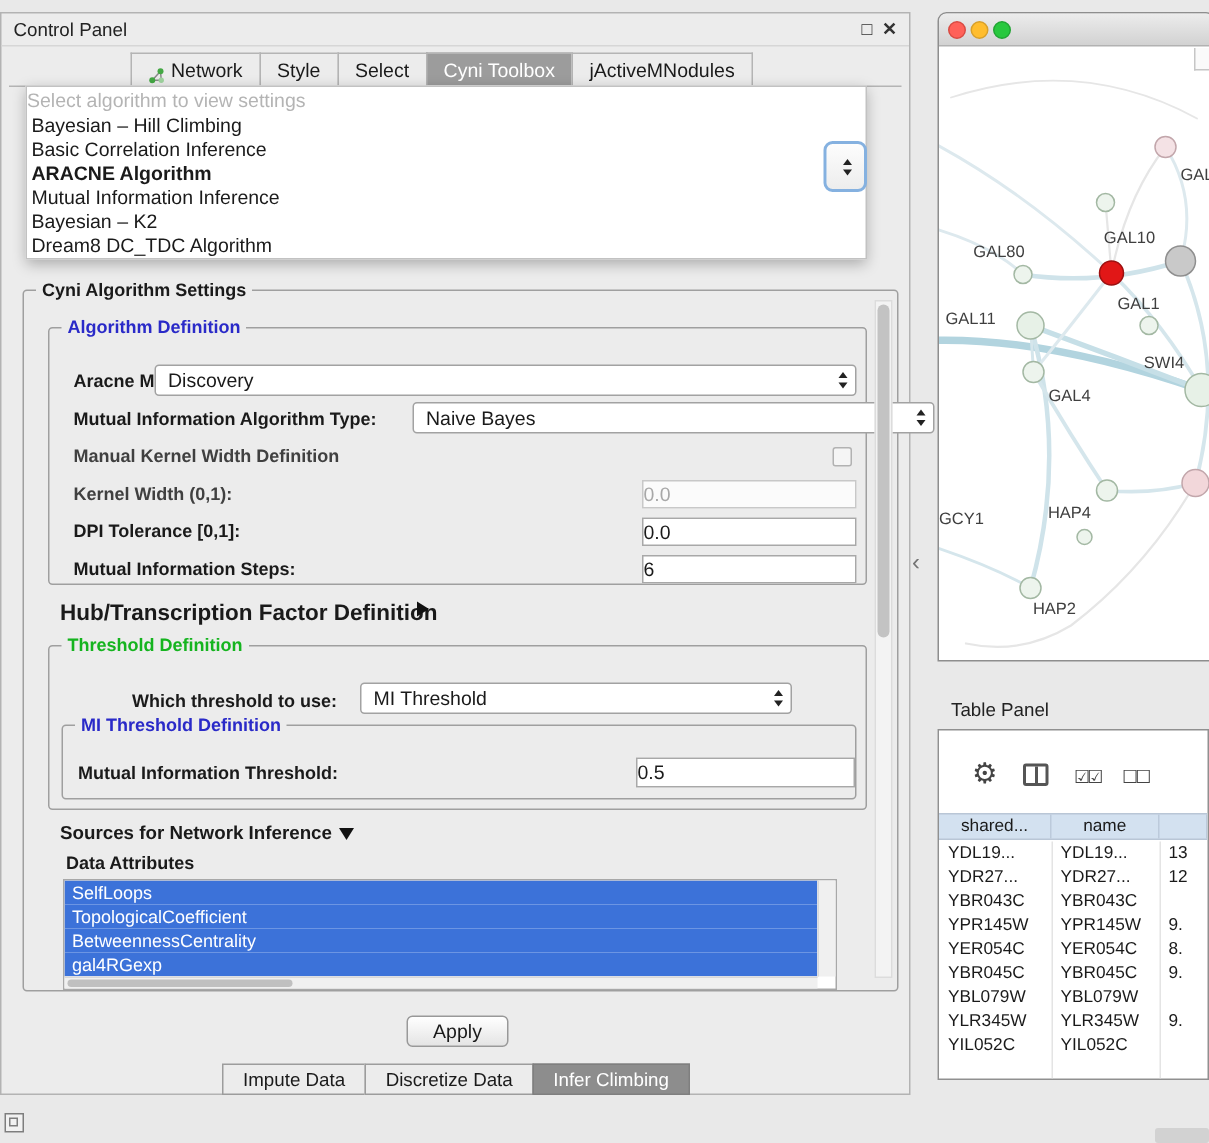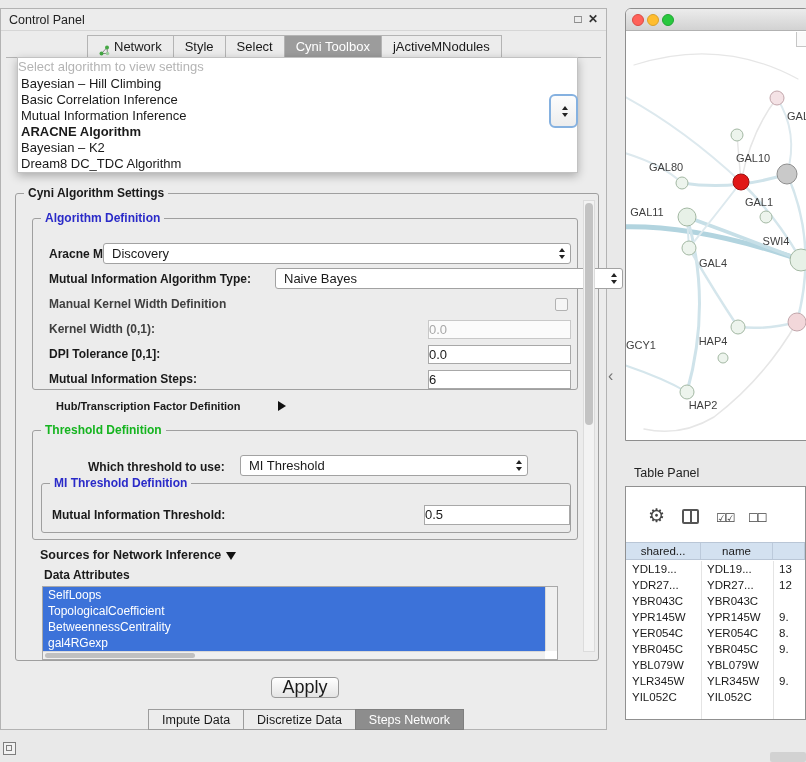--- a/index.html
+++ b/index.html
@@ -58,21 +58,21 @@
   .attr-item.sel{background:#3c72d9;color:#fff}
   #attr-vscroll{position:absolute;right:0;top:0;width:12px;bottom:8px;background:#f0f0f0;border-left:1px solid #d8d8d8}
   #attr-hscroll{position:absolute;left:0;bottom:0;right:12px;height:8px;background:#f0f0f0;border-top:1px solid #d8d8d8}
   #attr-hthumb{position:absolute;left:2px;top:1px;height:5px;width:150px;background:#c0c0c0;border-radius:3px}
 
   
   #settings-vscroll{position:absolute;right:3px;top:6px;width:12px;height:452px;background:#f3f3f3;border:1px solid #dcdcdc}
   #settings-vthumb{position:absolute;left:1px;top:2px;width:8px;height:222px;background:#c3c3c3;border-radius:5px}
 
   #apply-btn{position:absolute;left:270px;top:668px;width:68px;height:21px;line-height:19px;text-align:center;
-    font-size:18px;background:linear-gradient(#ffffff,#e4e4e4);border:1px solid #999;border-radius:4px}
+    font-size:13px;background:linear-gradient(#ffffff,#e4e4e4);border:1px solid #999;border-radius:4px}
 
   #bottom-tabs{position:absolute;left:148px;top:700px;display:flex}
   .btab{height:21px;line-height:20px;padding:0 13px;font-size:12.5px;background:#ececec;
     border:1px solid #9c9c9c;margin-left:-1px;white-space:nowrap}
   .btab.active{background:#8d8d8d;color:#fff;border-color:#7f7f7f}
 
   
   #algo-popup{position:absolute;left:17px;top:57px;width:561px;height:116px;background:#fff;
     border:1px solid #c2c2c2;box-shadow:0 3px 9px rgba(0,0,0,.28);z-index:50}
   #dd-prompt{height:18px;line-height:18px;text-align:left;color:#b4b4b4;font-size:13px}
@@ -187,21 +187,21 @@
       <span class="lbl dis" style="left:16px;top:103px">Kernel Width (0,1):</span>
       <div class="tfield dis" style="left:395px;top:101px;width:143px">0.0</div>
 
       <span class="lbl" style="left:16px;top:128px">DPI Tolerance [0,1]:</span>
       <div class="tfield" style="left:395px;top:126px;width:143px">0.0</div>
 
       <span class="lbl" style="left:16px;top:153px">Mutual Information Steps:</span>
       <div class="tfield" style="left:395px;top:151px;width:143px">6</div>
     </div>
 
-    <span class="lbl" style="left:40px;top:206px;font-size:11px">Hub/Transcription Factor Definition</span>
+    <span class="lbl" style="left:24px;top:206px;font-size:15px">Hub/Transcription Factor Definition</span>
     <span class="tri-r" style="left:262px;top:207px"></span>
 
     <div class="group" style="left:16px;top:236px;width:546px;height:110px">
       <span class="group-title green">Threshold Definition</span>
 
       <span class="lbl" style="left:55px;top:29px">Which threshold to use:</span>
       <div class="combo" style="left:207px;top:24px;width:288px">
         <span class="combo-text">MI Threshold</span>
         <span class="combo-arrows">
             <i class="up"></i>
@@ -235,31 +235,31 @@
 
     <div id="settings-vscroll">
       <div id="settings-vthumb"></div>
     </div>
   </div>
 
   <div id="apply-btn">Apply</div>
   <div id="bottom-tabs">
       <div class="btab">Impute Data</div>
       <div class="btab">Discretize Data</div>
-      <div class="btab active">Steps Network</div>
+      <div class="btab active">Infer Climbing</div>
     </div>
 </div>
 
 <div id="algo-popup">
   <div id="dd-prompt">Select algorithm to view settings</div>
   <div id="dd-list">
       <div class="dd-item">Bayesian – Hill Climbing</div>
       <div class="dd-item">Basic Correlation Inference</div>
+      <div class="dd-item dd-sel">ARACNE Algorithm</div>
       <div class="dd-item">Mutual Information Inference</div>
-      <div class="dd-item dd-sel">ARACNE Algorithm</div>
       <div class="dd-item">Bayesian – K2</div>
       <div class="dd-item">Dream8 DC_TDC Algorithm</div>
     </div>
 </div>
 <div id="combo-focus-fragment">
   <span class="combo-arrows">
       <i class="up"></i>
       <i class="dn"></i>
     </span>
 </div>

